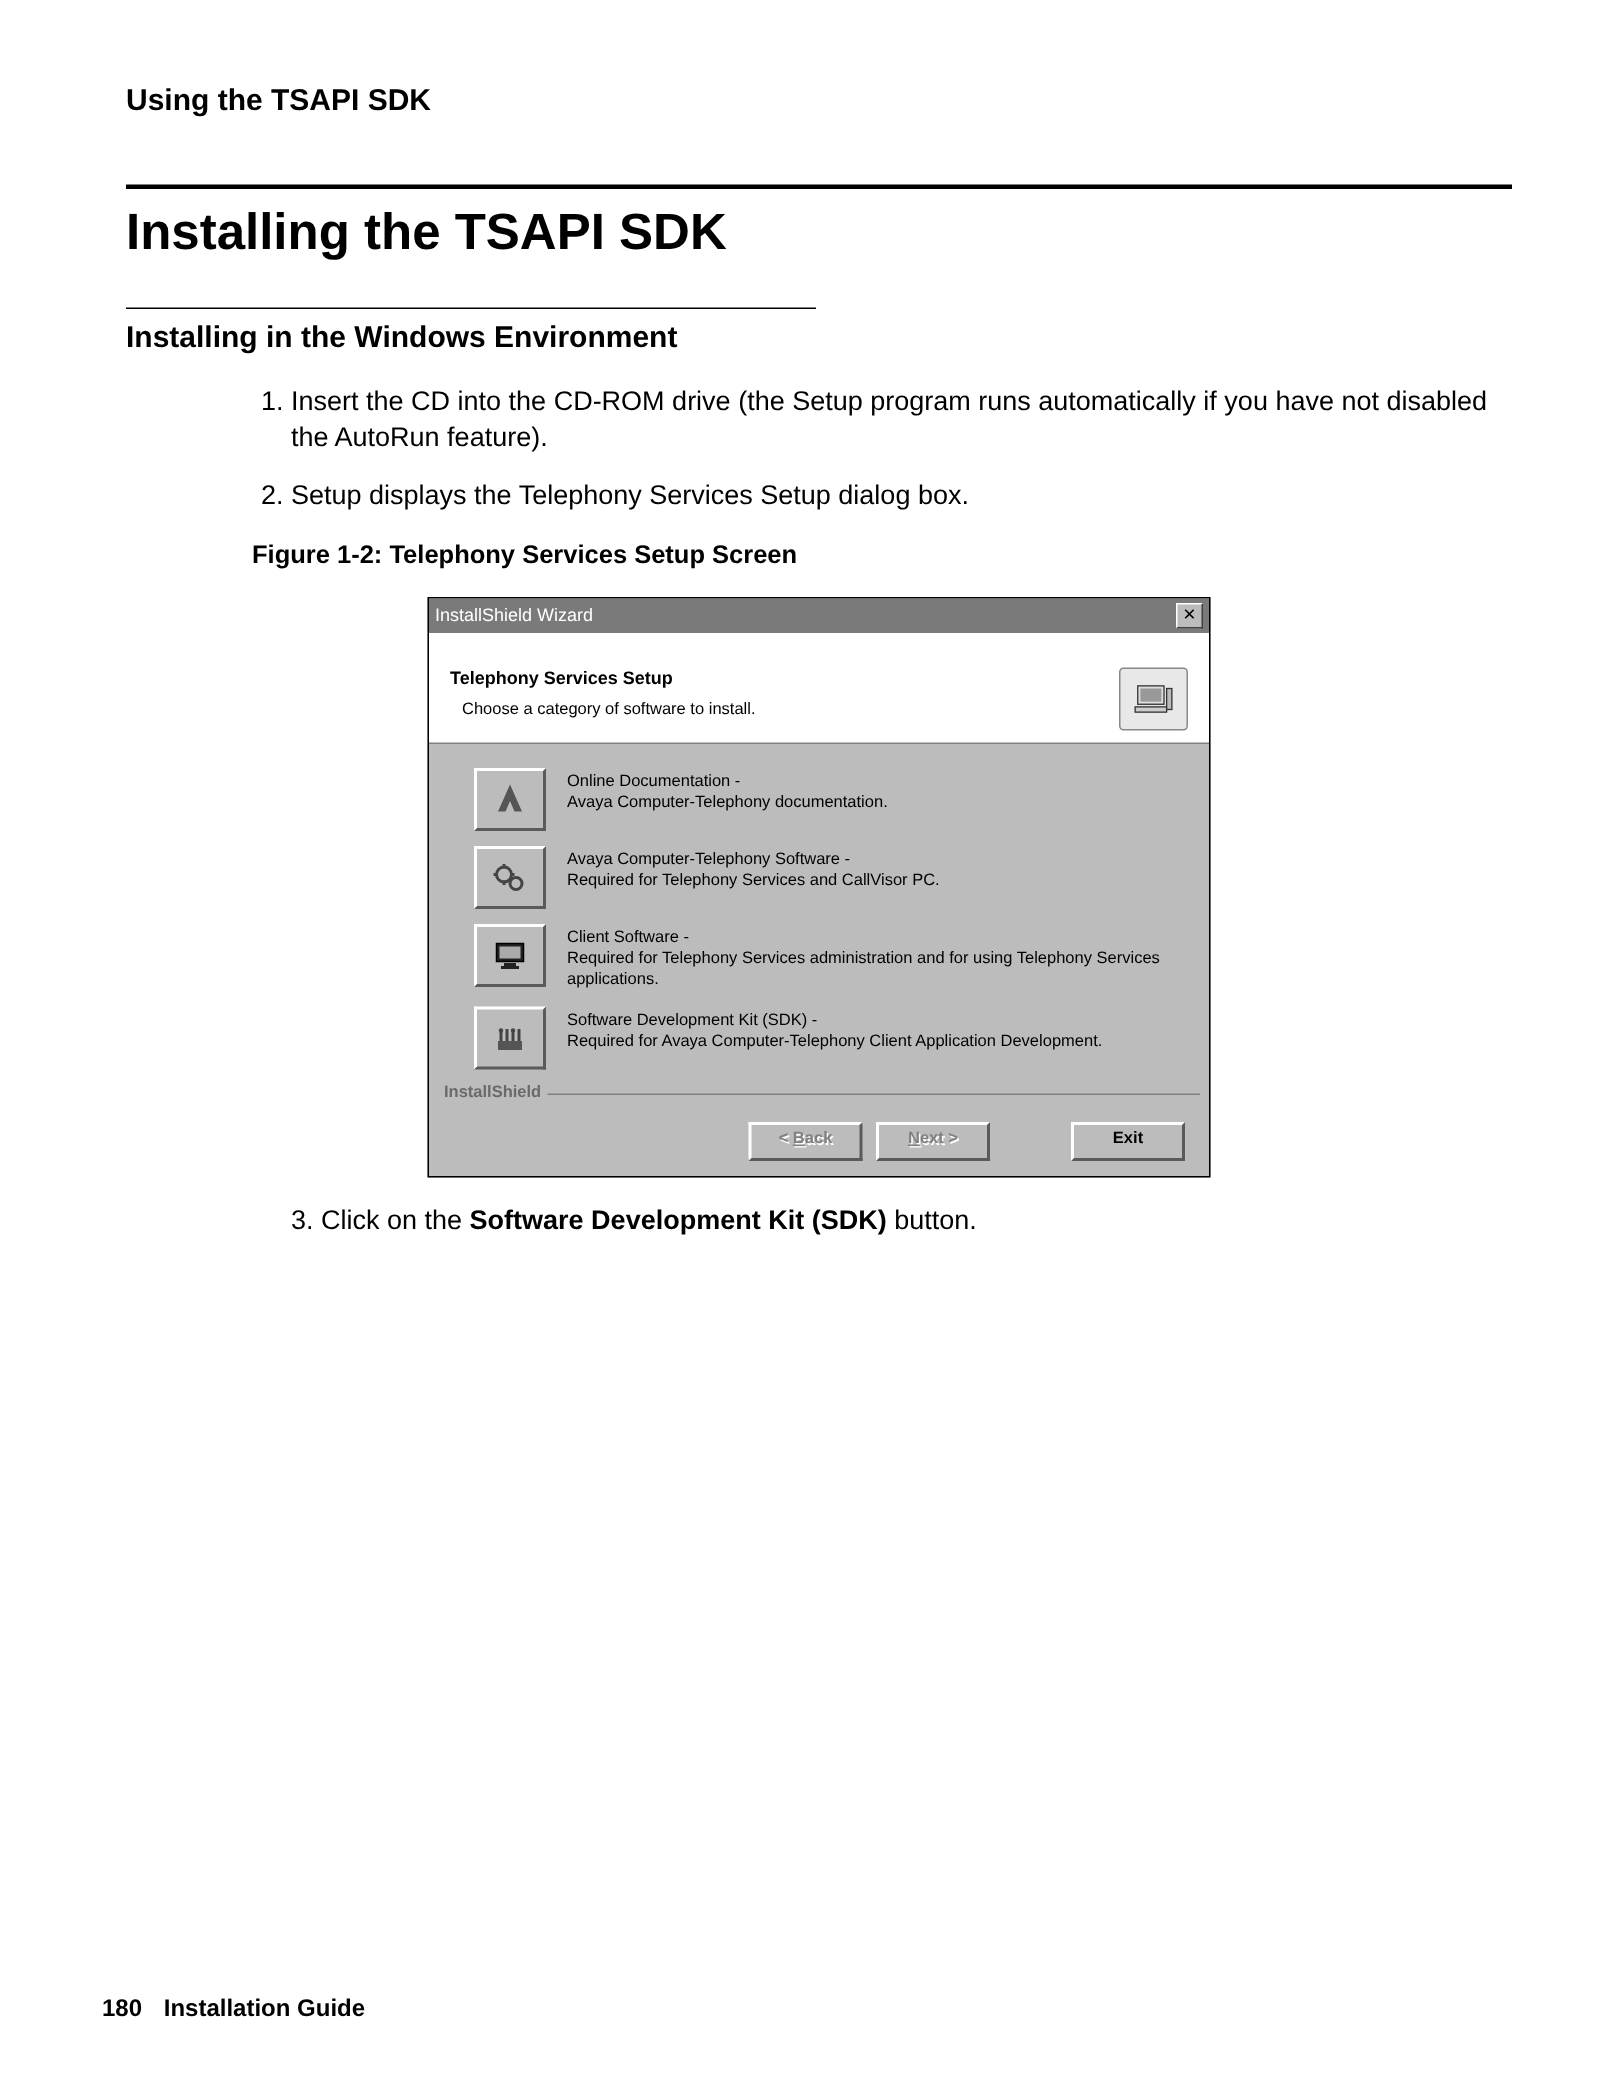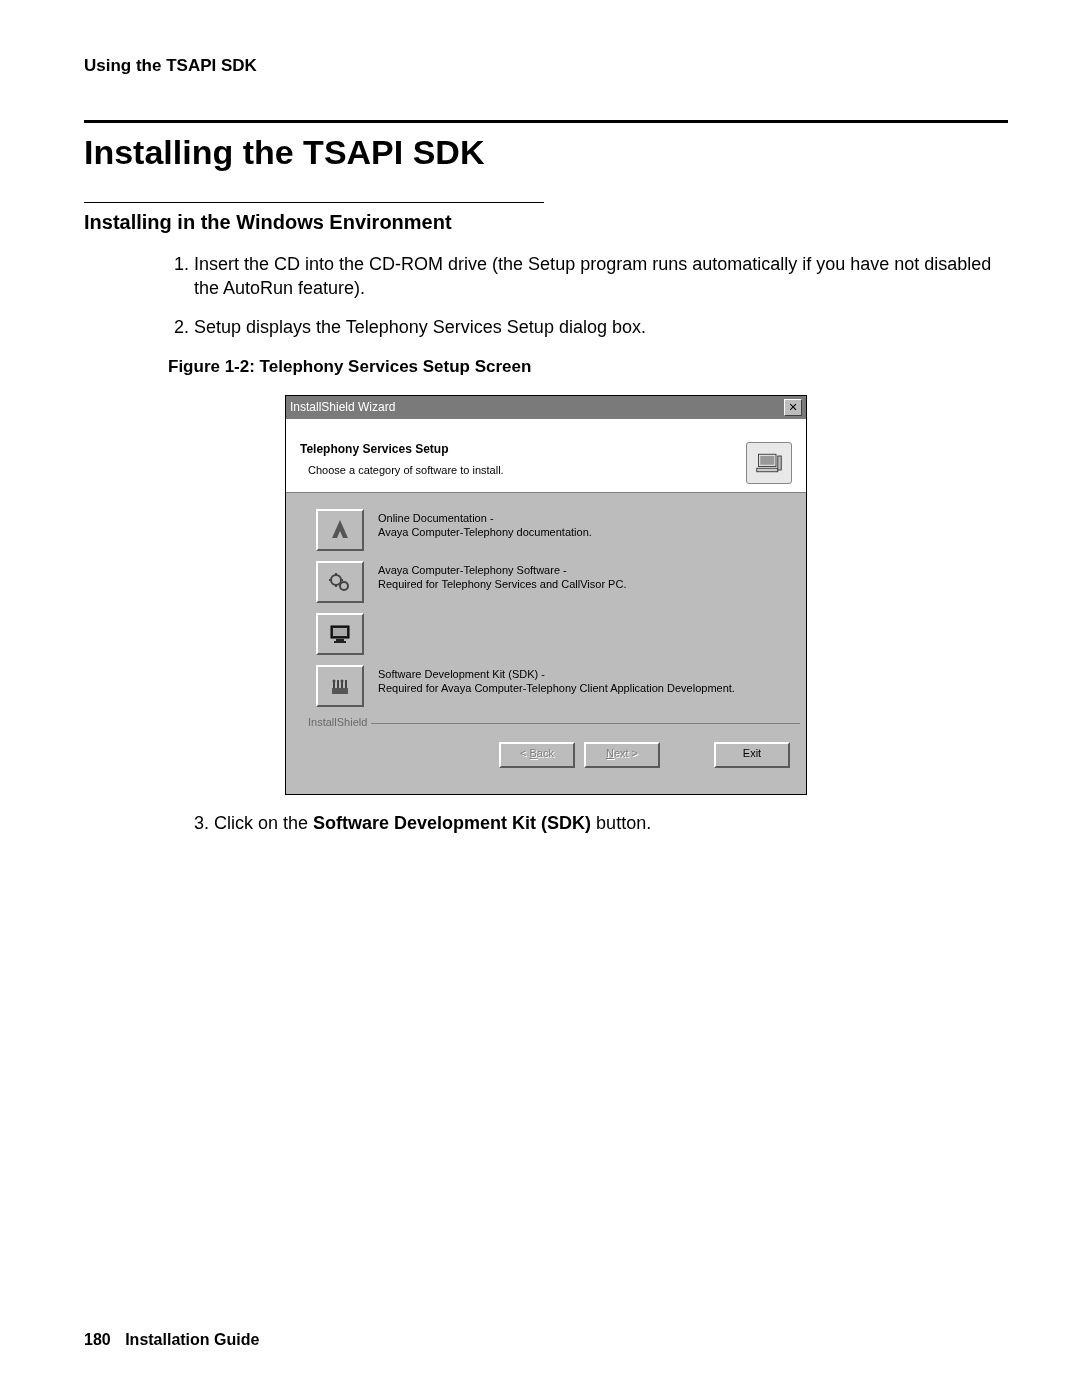--- a/index.html
+++ b/index.html
@@ -10,21 +10,21 @@
     color: #000;
     width: 1080px;
   }
   .page {
     padding: 56px 72px 40px 84px;
     box-sizing: border-box;
     min-height: 1397px;
     position: relative;
   }
   .running-head {
-    font-size: 17px;
+    font-size: 20px;
     font-weight: bold;
     margin-bottom: 44px;
   }
   .rule-top {
     border-top: 3px solid #000;
     margin-bottom: 10px;
   }
   .h1 {
     font-size: 34px;
     font-weight: bold;
@@ -56,21 +56,21 @@
   }
   .step3 {
     font-size: 18px;
     margin: 18px 0 0 130px;
     text-indent: -20px;
   }
   .step3 b { font-weight: bold; }
   .footer {
     position: absolute;
     bottom: 48px;
-    left: 84px;
+    left: 68px;
     font-size: 16px;
     font-weight: bold;
   }
   .footer .pg { margin-right: 10px; }
 
   
   .dialog {
     width: 520px;
     margin: 0 auto;
     background: #bcbcbc;
@@ -134,24 +134,25 @@
     border-right:2px solid #5a5a5a;
     border-bottom:2px solid #5a5a5a;
     margin-right:14px;
     display:flex;align-items:center;justify-content:center;
     flex-shrink:0;
   }
   .opt-btn svg { width:24px;height:24px; }
   .opt-text { font-size:11px; line-height:1.3; color:#000; padding-top:2px;}
   .opt-text .ot1 {}
   .dlg-group {
-    margin:2px 6px 0 20px;
-    padding:18px 10px 26px 10px;
+    margin:2px 6px 0 8px;
+    padding:18px 10px 10px 10px;
     position:relative;
     border-top:1px solid #808080;
+    font-weight:bold;
   }
   .grp-label {
     position:absolute;
     top:-8px; left:-2px;
     background:#bcbcbc;
     padding:0 4px;
     font-size:11px;
     color:#6a6a6a;
   }
   .btn-row {
@@ -243,20 +244,24 @@
 
       <div class="opt-row">
         <div class="opt-btn">
           <svg viewBox="0 0 24 24">
               <rect x="3" y="4" width="18" height="12" fill="#222" stroke="#000"></rect>
               <rect x="5" y="6" width="14" height="8" fill="#aaa"></rect>
               <rect x="8" y="17" width="8" height="2" fill="#222"></rect>
               <rect x="6" y="19" width="12" height="2" fill="#222"></rect>
             </svg>
         </div>
+        <div class="opt-text">
+          <div class="ot1">Client Software -</div>
+          <div>Required for Telephony Services administration and for using Telephony Services applications.</div>
+        </div>
       </div>
 
       <div class="opt-row">
         <div class="opt-btn">
           <svg viewBox="0 0 24 24">
               <rect x="4" y="14" width="16" height="6" fill="#555"></rect>
               <path d="M6 14 V8 M10 14 V6 M14 14 V8 M18 14 V6" stroke="#444" stroke-width="2"></path>
               <circle cx="6" cy="7" r="1.5" fill="#444"></circle>
               <circle cx="14" cy="7" r="1.5" fill="#444"></circle>
             </svg>

